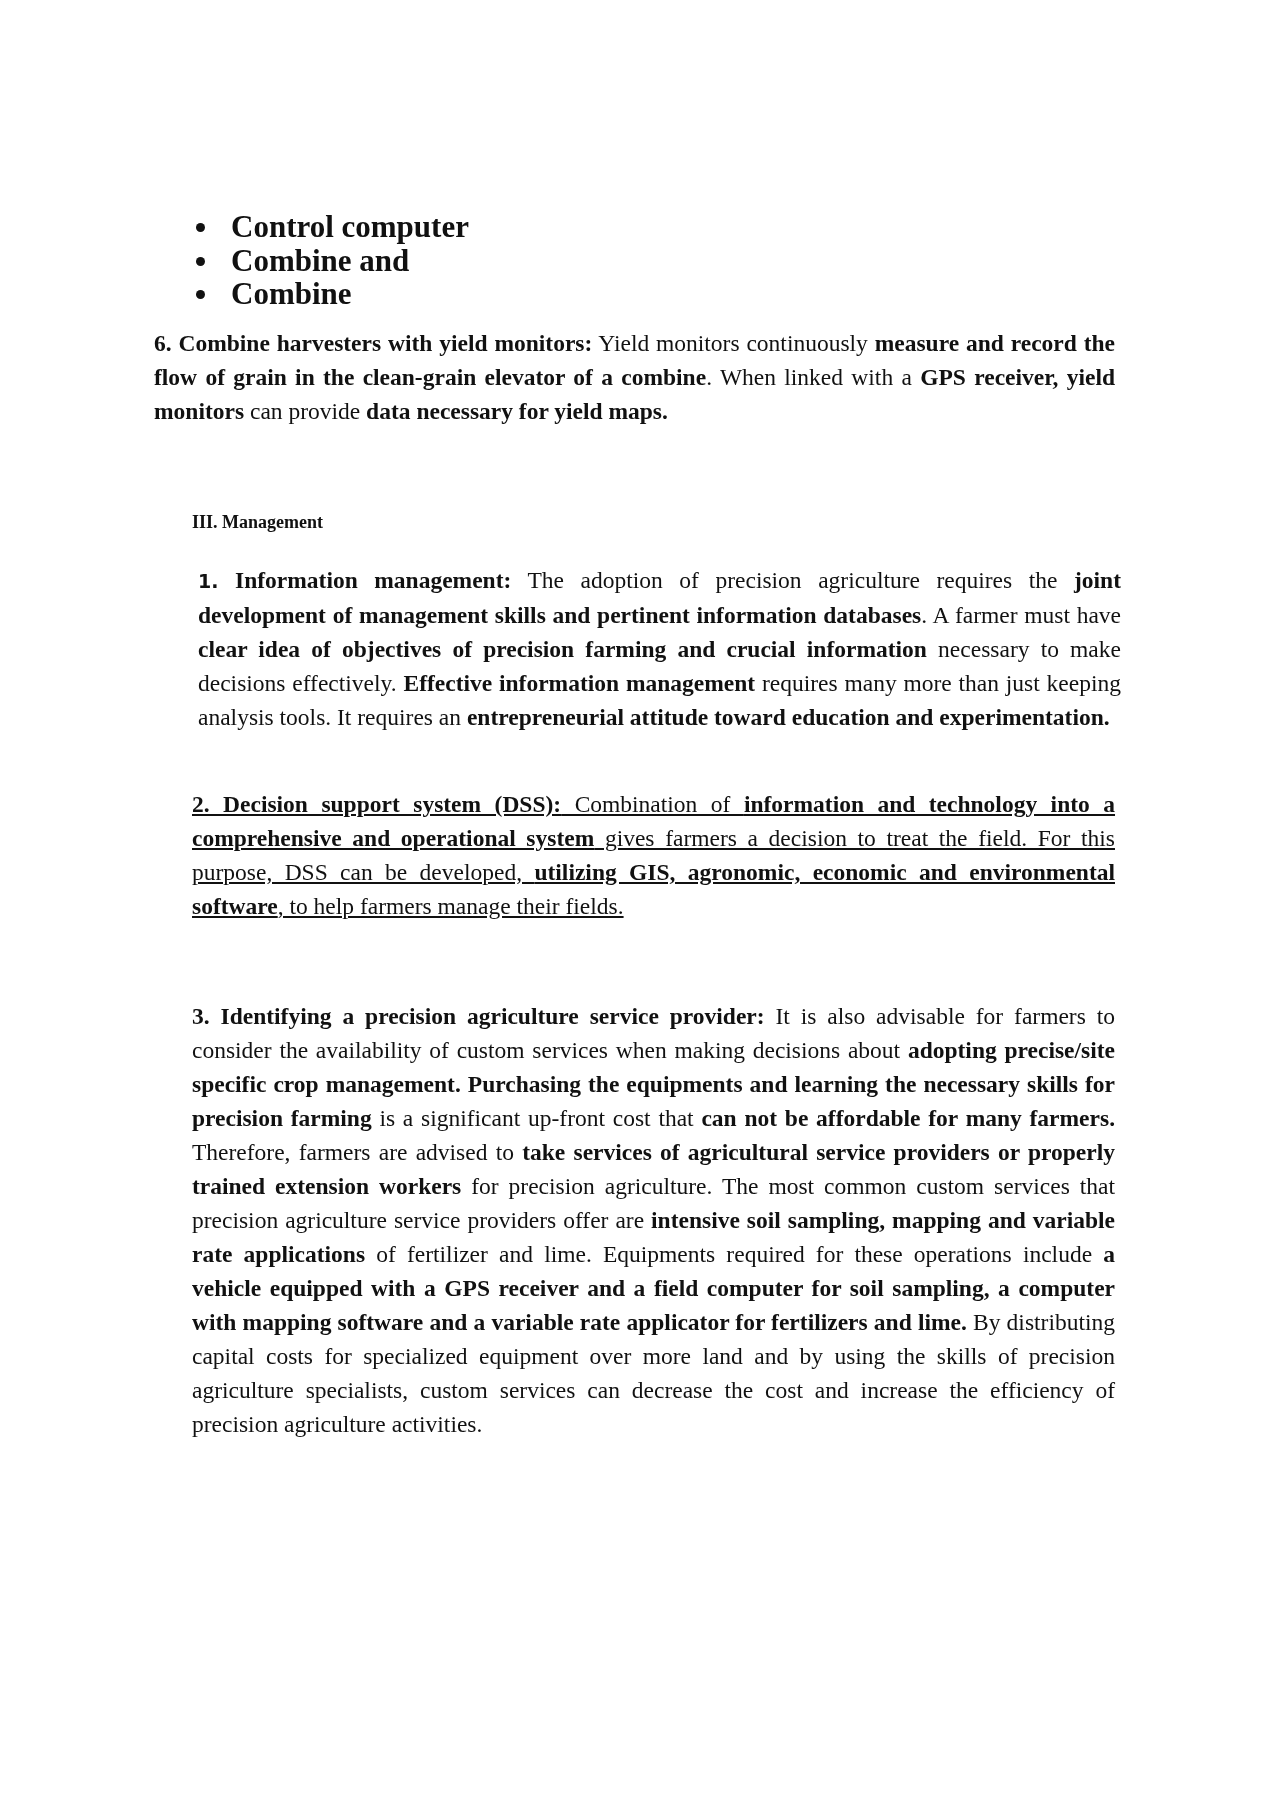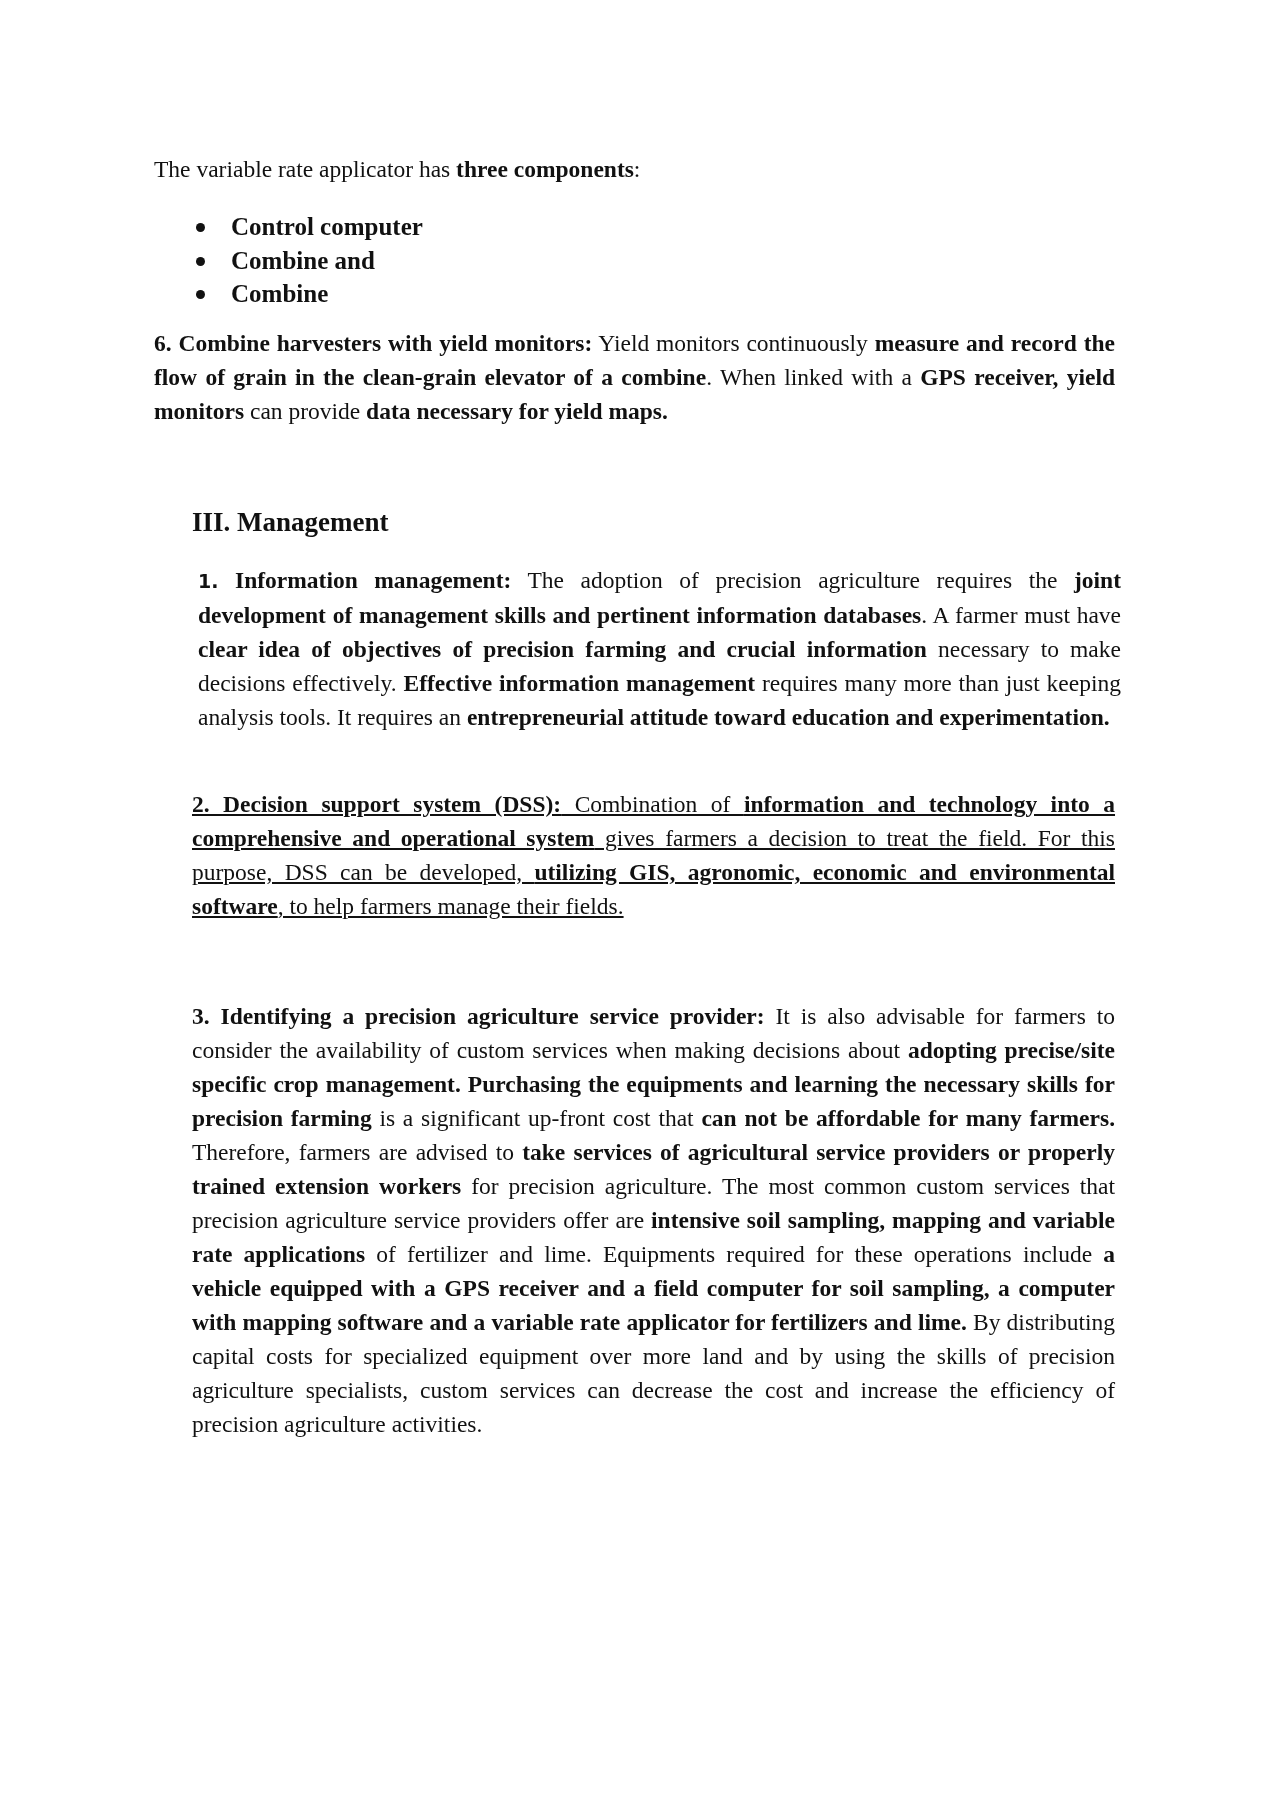--- a/index.html
+++ b/index.html
@@ -30,54 +30,53 @@
     }
     .p b { font-weight: bold; }
     .intro {
       left: 154px; top: 152px; width: 960px;
     }
     .bullets {
       position: absolute;
       left: 154px; top: 210px;
       margin: 0; padding: 0;
       list-style: none;
-      font-size: 25px;
+      font-size: 31px;
       line-height: 33.5px;
     }
     .bullets li {
       position: relative;
       padding-left: 77px;
       font-weight: bold;
     }
     .bullets li .dot {
       position: absolute;
       left: 42px; top: 13px;
       width: 9px; height: 9px;
       border-radius: 50%;
       background: #111;
     }
     .s6 { left: 154px; top: 326px; width: 961px; }
     .heading {
       position: absolute;
       left: 192px; top: 505px;
-      font-size: 27px; line-height: 34px;
+      font-size: 18px; line-height: 34px;
       font-weight: bold;
       margin: 0;
     }
     .m1 { left: 198px; top: 563px; width: 923px; }
     .m1 .num { font-family: "DejaVu Sans", sans-serif; font-size: 19px; font-weight: bold; }
     .m2 { left: 192px; top: 787px; width: 923px; text-decoration: underline; }
     .m3 { left: 192px; top: 999px; width: 923px; font-family: Liberation Serif, serif; }
   </style>
 </head>
 <body>
 
 <div class="page">
 
-  <p class="p intro"><span>The variable rate applicator has </span><b>three components</b><span>:</span></p>
 
   <ul class="bullets">
     <li><span class="dot"></span><span>Control computer</span></li>
     <li><span class="dot"></span><span>Combine and</span></li>
     <li><span class="dot"></span><span>Combine</span></li>
   </ul>
 
   <p class="p s6"><b>6. Combine harvesters with yield monitors:</b><span> Yield monitors continuously </span><b>measure and record the flow of grain in the clean-grain elevator of a combine</b><span>. When linked with a </span><b>GPS receiver, yield monitors</b><span> can provide </span><b>data necessary for yield maps.</b></p>
 
   <h2 class="heading">III. Management</h2>

